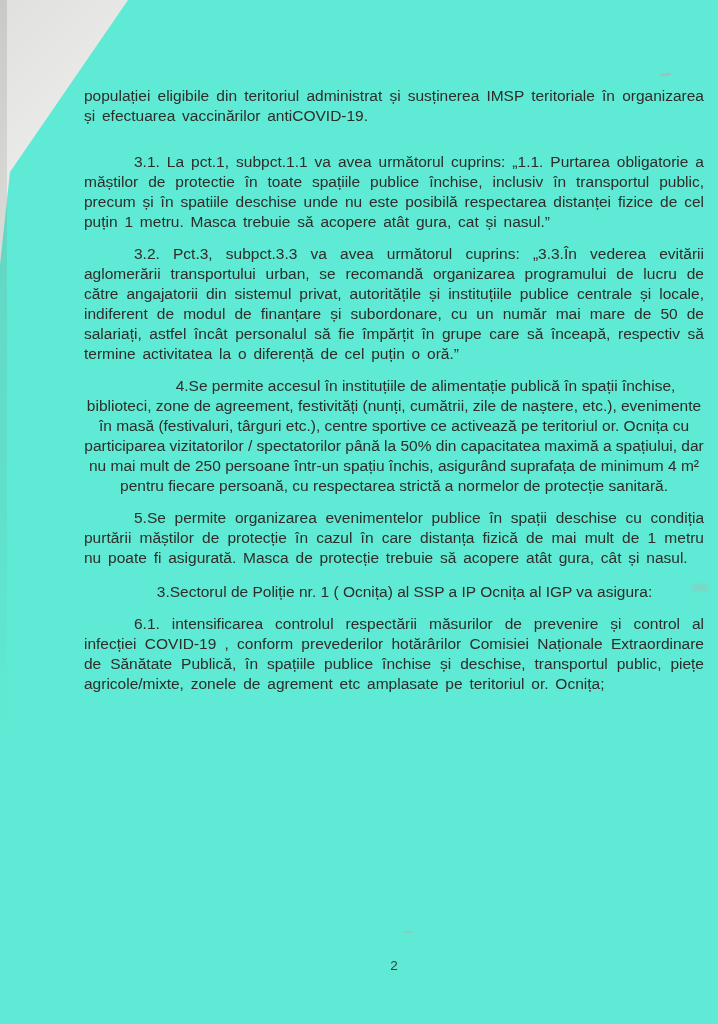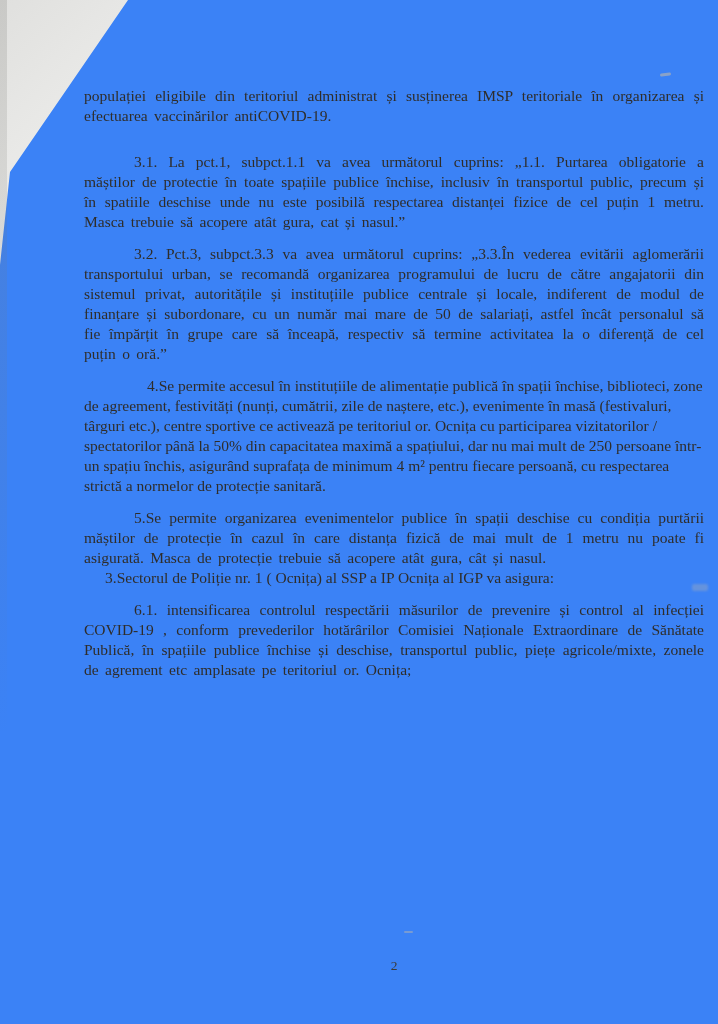--- a/index.html
+++ b/index.html
@@ -5,23 +5,23 @@
   html, body {
     margin: 0;
     padding: 0;
     background: #f2f2f0;
   }
   .page {
     position: relative;
     width: 718px;
     height: 1024px;
     margin: 0 auto;
-    background: #3b82f6;
+    background: #5eead4;
     overflow: hidden;
-    font-family: Liberation Serif, serif;
+    font-family: Liberation Sans, sans-serif;
     color: #2f2d2a;
   }
   
   .corner-wedge {
     position: absolute;
     top: 0; left: 0;
     width: 140px;
     height: 280px;
     background: linear-gradient(135deg, #e0e0de 0%, #eaeae8 45%, #f3f3f1 100%);
     clip-path: polygon(0 0, 128px 0, 10px 172px, 0 265px);
@@ -52,25 +52,25 @@
     width: 620px;
     font-size: 15.5px;
     line-height: 20px;
   }
   .para {
     margin: 0 0 12px 0;
     text-align: justify;
     word-spacing: 2.5px;
   }
   .para.left {
-    text-align: left;
+    text-align: center;
     word-spacing: normal;
   }
   .para.mb-lg { margin-bottom: 26px; }
-  .para.mb-0  { margin-bottom: 0; }
+  .para.mb-0  { margin-bottom: 14px; }
   .ind-sm { text-indent: 21px; }
   .ind-md { text-indent: 50px; }
   .ind-lg { text-indent: 63px; }
 
   .page-number {
     position: absolute;
     left: 84px;
     width: 620px;
     top: 958px;
     text-align: center;

